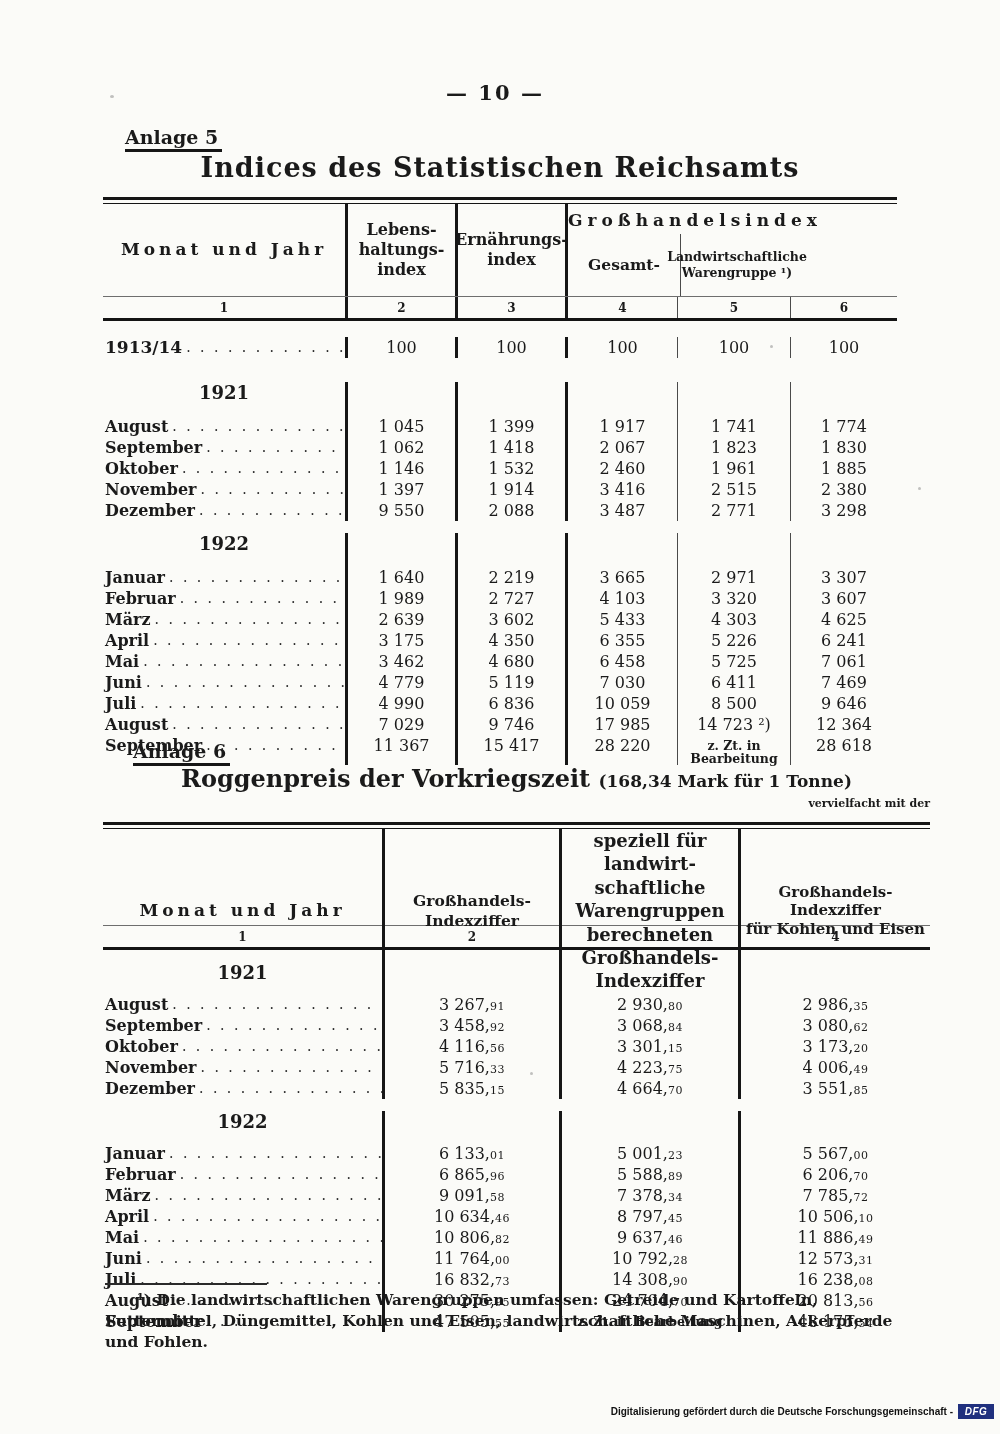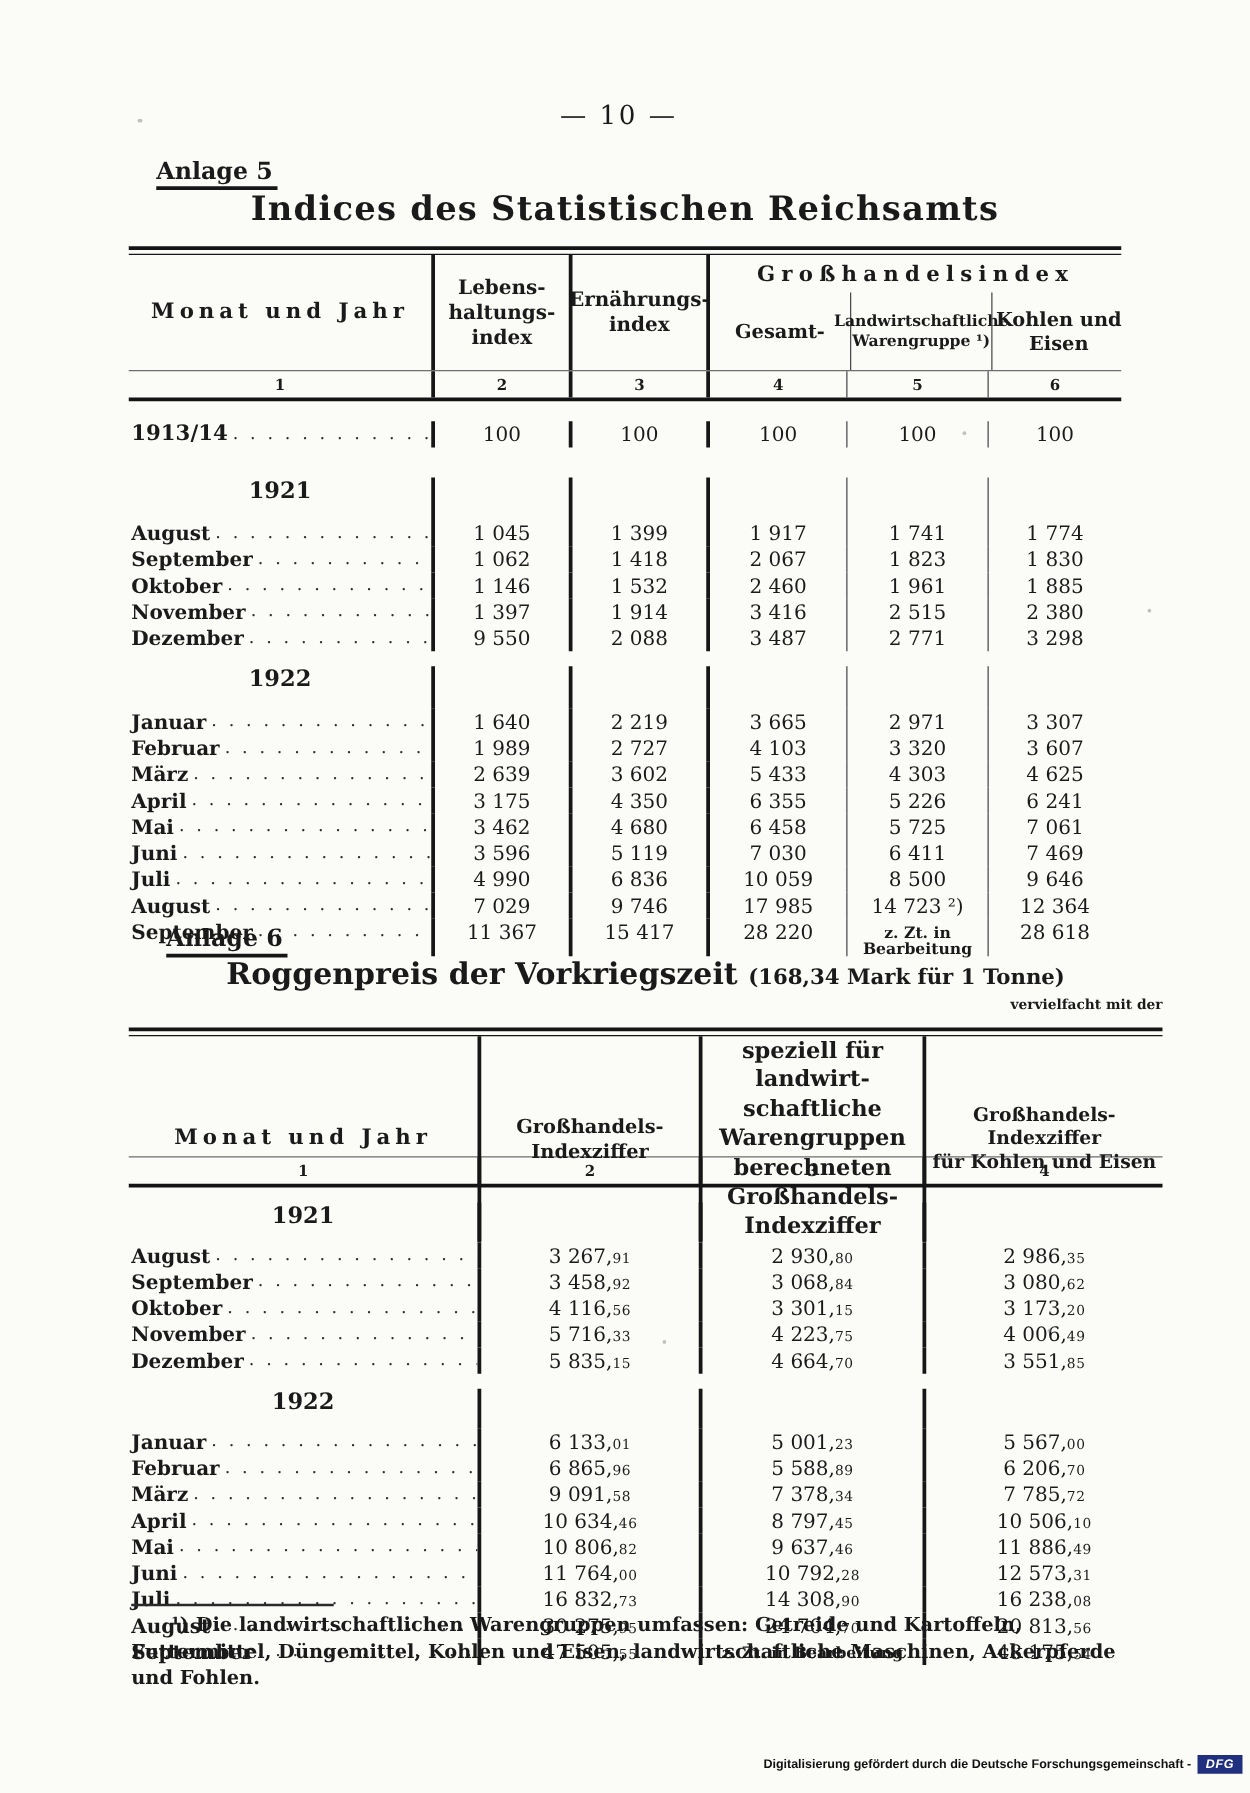--- a/index.html
+++ b/index.html
@@ -4,21 +4,21 @@
 <style>
   html,body{margin:0;padding:0;}
   body{background:#fbfbf8;}
   .page{
     position:relative; width:1000px; height:1434px; background:#fbfbf8;
     font-family:"DejaVu Serif","Liberation Serif",serif; color:#1a1a1a;
     overflow:hidden;
   }
   
   .page-number{position:absolute; top:80px; left:0; width:990px; text-align:center;
-    font-size:21px; font-weight:normal; letter-spacing:2px;}
+    font-size:21px; font-weight:bold; letter-spacing:2px;}
   .anlage-label{position:absolute; font-size:19px; font-weight:bold;
     border-bottom:3px solid #161616; padding:0 4px 1px 0;}
   .a5-label{top:126px; left:125px;}
   .a6-label{top:740px; left:133px;}
   .table-title{position:absolute; text-align:center; font-weight:bold;}
   .t1-title{top:152px; left:103px; width:794px; font-size:27px; letter-spacing:1px;}
   .t2-title{top:764px; left:103px; width:827px; font-size:24px;}
   .t2-title .paren{font-size:17px; font-weight:bold;}
   .t2-subtitle{position:absolute; top:797px; left:103px; width:827px; text-align:right;
     font-size:11px; font-weight:bold;}
@@ -36,21 +36,21 @@
   .hc{display:flex; align-items:center; justify-content:center; text-align:center;
     font-weight:bold; line-height:1.25;}
   .pre{white-space:pre-line;}
   .sp-wide{letter-spacing:4px;}
   .b3{border-left:3px solid #161616;}
   .b1{border-left:1px solid #4a4a4a;}
   .tbl1 .hc{font-size:16px;}
   .tbl2 .hc{font-size:15.5px;}
   .tbl1 .hc.monat, .tbl2 .hc.monat{font-size:17px;}
   .hgroup{display:flex; flex-direction:column;}
-  .hgroup-title{text-align:center; font-weight:bold; font-size:17px; letter-spacing:5px;
+  .hgroup-title{text-align:left; font-weight:bold; font-size:17px; letter-spacing:5px;
     padding:6px 0 4px;}
   .hgroup-cols{flex:1; display:grid; grid-template-columns:112px 113px 107px;}
   .hgroup-cols .hc{font-size:15.5px;}
   .hc.smallhead{font-size:12.5px; line-height:1.3;}
   .tbl2 .hc.col3h{font-size:18px; line-height:1.3;}
   .tbl2 .hc.col4h{font-size:15px;}
 
   .numrow{display:grid; border-top:1px solid #6e6e6e; border-bottom:3px solid #141414;
     height:21px;}
   .tbl1 .numrow{grid-template-columns:242px 110px 110px 112px 113px 107px;}
@@ -115,22 +115,20 @@
 haltungs-
 index</div>
       <div class="hc pre b3">Ernährungs-
 index</div>
       <div class="hgroup b3">
         <div class="hgroup-title">Großhandelsindex</div>
         <div class="hgroup-cols">
           <div class="hc">Gesamt-</div>
           <div class="hc pre smallhead b1">Landwirtschaftliche
 Warengruppe ¹)</div>
-          <div class="hc pre b1">Kohlen und
-Eisen</div>
         </div>
       </div>
     </div>
     <div class="numrow">
       <div class="nc">1</div>
       <div class="nc b3">2</div>
       <div class="nc b3">3</div>
       <div class="nc b3">4</div>
       <div class="nc b1">5</div>
       <div class="nc b1">6</div>
@@ -271,21 +269,21 @@
           <div class="cell b3">4 680</div>
           <div class="cell b3">6 458</div>
           <div class="cell b1">5 725</div>
           <div class="cell b1">7 061</div>
         </div>
         <div class="trow">
           <div class="cell labelcell">
             <div class="lbl">Juni</div>
             <div class="leader"></div>
           </div>
-          <div class="cell b3">3 596</div>
+          <div class="cell b3">4 779</div>
           <div class="cell b3">5 119</div>
           <div class="cell b3">7 030</div>
           <div class="cell b1">6 411</div>
           <div class="cell b1">7 469</div>
         </div>
         <div class="trow">
           <div class="cell labelcell">
             <div class="lbl">Juli</div>
             <div class="leader"></div>
           </div>

